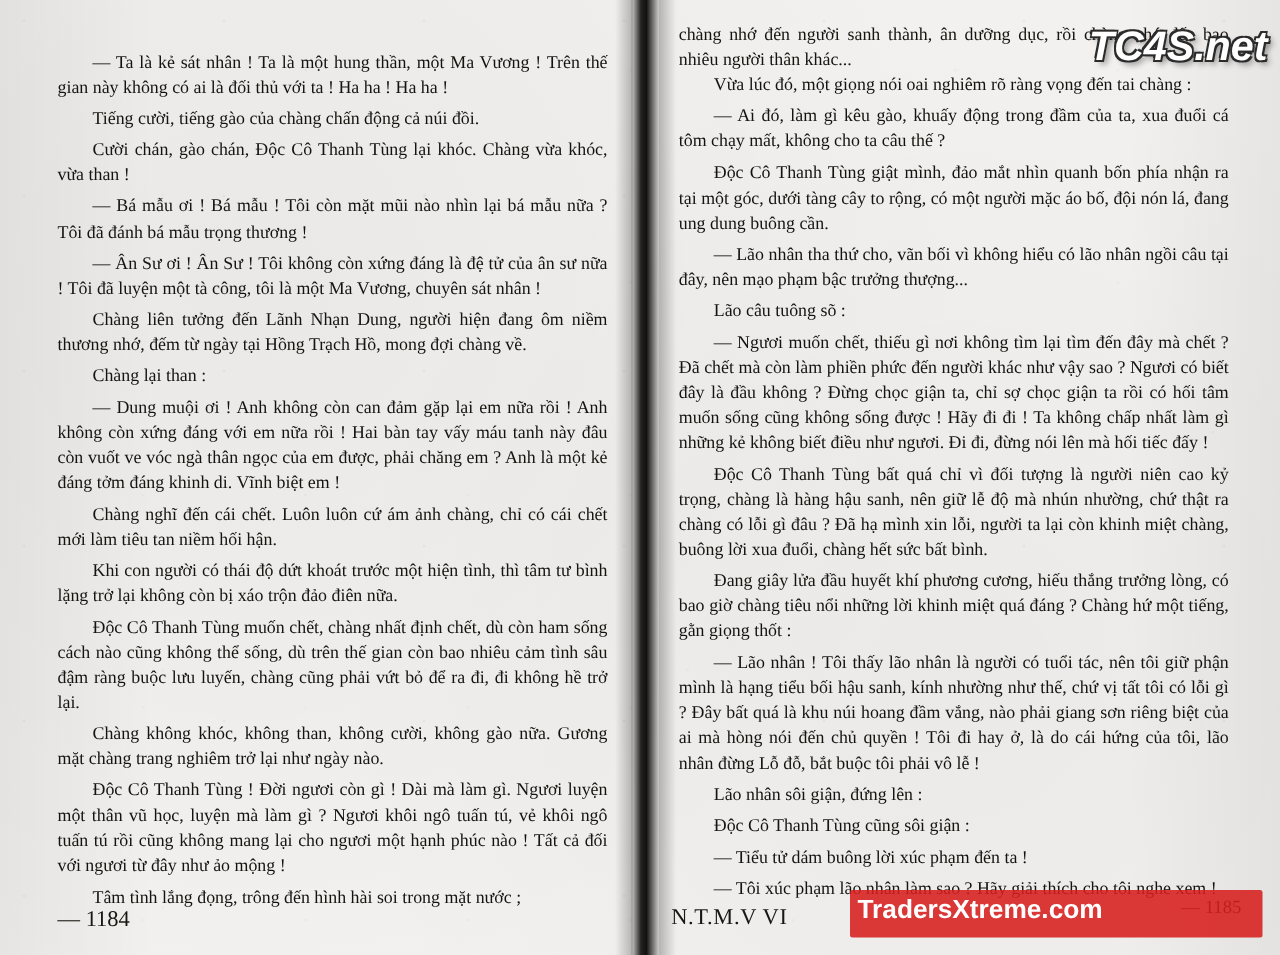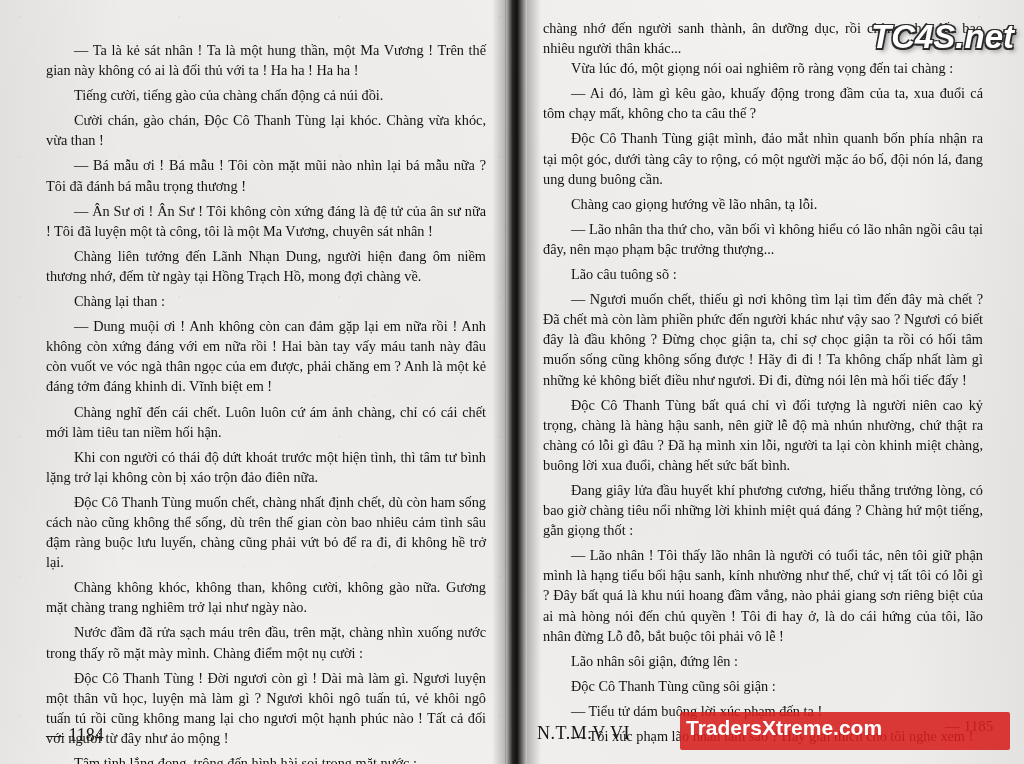--- a/index.html
+++ b/index.html
@@ -189,31 +189,29 @@
     <p class="blk">Cười chán, gào chán, Độc Cô Thanh Tùng lại khóc. Chàng vừa khóc, vừa than !</p>
     <p class="blk">— Bá mẫu ơi ! Bá mẫu ! Tôi còn mặt mũi nào nhìn lại bá mẫu nữa ? Tôi đã đánh bá mẫu trọng thương !</p>
     <p class="blk">— Ân Sư ơi ! Ân Sư ! Tôi không còn xứng đáng là đệ tử của ân sư nữa ! Tôi đã luyện một tà công, tôi là một Ma Vương, chuyên sát nhân !</p>
     <p class="blk">Chàng liên tưởng đến Lãnh Nhạn Dung, người hiện đang ôm niềm thương nhớ, đếm từ ngày tại Hồng Trạch Hồ, mong đợi chàng về.</p>
     <p class="blk">Chàng lại than :</p>
     <p class="blk">— Dung muội ơi ! Anh không còn can đảm gặp lại em nữa rồi ! Anh không còn xứng đáng với em nữa rồi ! Hai bàn tay vấy máu tanh này đâu còn vuốt ve vóc ngà thân ngọc của em được, phải chăng em ? Anh là một kẻ đáng tởm đáng khinh di. Vĩnh biệt em !</p>
     <p class="blk">Chàng nghĩ đến cái chết. Luôn luôn cứ ám ảnh chàng, chỉ có cái chết mới làm tiêu tan niềm hối hận.</p>
     <p class="blk">Khi con người có thái độ dứt khoát trước một hiện tình, thì tâm tư bình lặng trở lại không còn bị xáo trộn đảo điên nữa.</p>
     <p class="blk">Độc Cô Thanh Tùng muốn chết, chàng nhất định chết, dù còn ham sống cách nào cũng không thể sống, dù trên thế gian còn bao nhiêu cảm tình sâu đậm ràng buộc lưu luyến, chàng cũng phải vứt bỏ để ra đi, đi không hề trở lại.</p>
     <p class="blk">Chàng không khóc, không than, không cười, không gào nữa. Gương mặt chàng trang nghiêm trở lại như ngày nào.</p>
-    <p class="blk">Nước đầm đã rửa sạch máu trên đầu, trên mặt, chàng nhìn xuống nước trong thấy rõ mặt mày mình. Chàng điểm một nụ cười :</p>
     <p class="blk">Độc Cô Thanh Tùng ! Đời ngươi còn gì ! Dài mà làm gì. Ngươi luyện một thân vũ học, luyện mà làm gì ? Ngươi khôi ngô tuấn tú, vẻ khôi ngô tuấn tú rồi cũng không mang lại cho ngươi một hạnh phúc nào ! Tất cả đối với ngươi từ đây như ảo mộng !</p>
     <p class="blk">Tâm tình lắng đọng, trông đến hình hài soi trong mặt nước ;</p>
   </div>
 
   <div class="col col-right body-text">
     <p class="noind">chàng nhớ đến người sanh thành, ân dưỡng dục, rồi chàng nhớ đến bao nhiêu người thân khác...</p>
     <p class="blk">Vừa lúc đó, một giọng nói oai nghiêm rõ ràng vọng đến tai chàng :</p>
     <p class="blk">— Ai đó, làm gì kêu gào, khuấy động trong đầm của ta, xua đuổi cá tôm chạy mất, không cho ta câu thế ?</p>
     <p class="blk">Độc Cô Thanh Tùng giật mình, đảo mắt nhìn quanh bốn phía nhận ra tại một góc, dưới tàng cây to rộng, có một người mặc áo bố, đội nón lá, đang ung dung buông cần.</p>
-    <p class="blk">Chàng cao giọng hướng về lão nhân, tạ lỗi.</p>
     <p class="blk">— Lão nhân tha thứ cho, vãn bối vì không hiểu có lão nhân ngồi câu tại đây, nên mạo phạm bậc trưởng thượng...</p>
     <p class="blk">Lão câu tuông sõ :</p>
     <p class="blk">— Ngươi muốn chết, thiếu gì nơi không tìm lại tìm đến đây mà chết ? Đã chết mà còn làm phiền phức đến người khác như vậy sao ? Ngươi có biết đây là đầu không ? Đừng chọc giận ta, chỉ sợ chọc giận ta rồi có hối tâm muốn sống cũng không sống được ! Hãy đi đi ! Ta không chấp nhất làm gì những kẻ không biết điều như ngươi. Đi đi, đừng nói lên mà hối tiếc đấy !</p>
     <p class="blk">Độc Cô Thanh Tùng bất quá chỉ vì đối tượng là người niên cao kỷ trọng, chàng là hàng hậu sanh, nên giữ lễ độ mà nhún nhường, chứ thật ra chàng có lỗi gì đâu ? Đã hạ mình xin lỗi, người ta lại còn khinh miệt chàng, buông lời xua đuổi, chàng hết sức bất bình.</p>
     <p class="blk">Đang giây lửa đầu huyết khí phương cương, hiếu thắng trưởng lòng, có bao giờ chàng tiêu nổi những lời khinh miệt quá đáng ? Chàng hứ một tiếng, gằn giọng thốt :</p>
     <p class="blk">— Lão nhân ! Tôi thấy lão nhân là người có tuổi tác, nên tôi giữ phận mình là hạng tiểu bối hậu sanh, kính nhường như thế, chứ vị tất tôi có lỗi gì ? Đây bất quá là khu núi hoang đầm vắng, nào phải giang sơn riêng biệt của ai mà hòng nói đến chủ quyền ! Tôi đi hay ở, là do cái hứng của tôi, lão nhân đừng Lỗ đỗ, bắt buộc tôi phải vô lễ !</p>
     <p class="blk">Lão nhân sôi giận, đứng lên :</p>
     <p class="blk">Độc Cô Thanh Tùng cũng sôi giận :</p>
     <p class="blk">— Tiểu tử dám buông lời xúc phạm đến ta !</p>
     <p class="blk">— Tôi xúc phạm lão nhân làm sao ? Hãy giải thích cho tôi nghe xem !</p>

